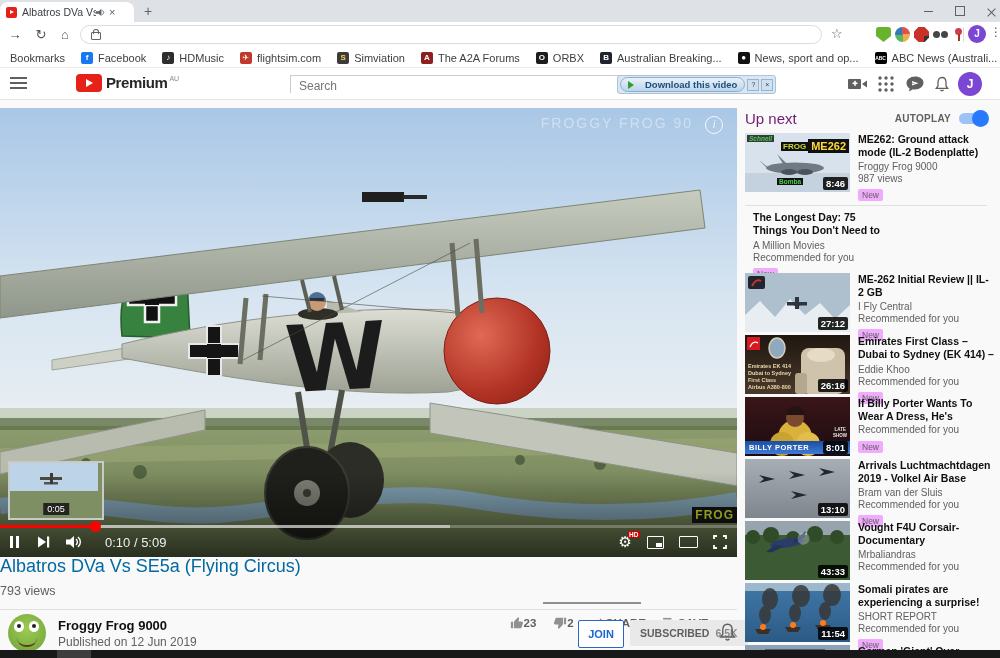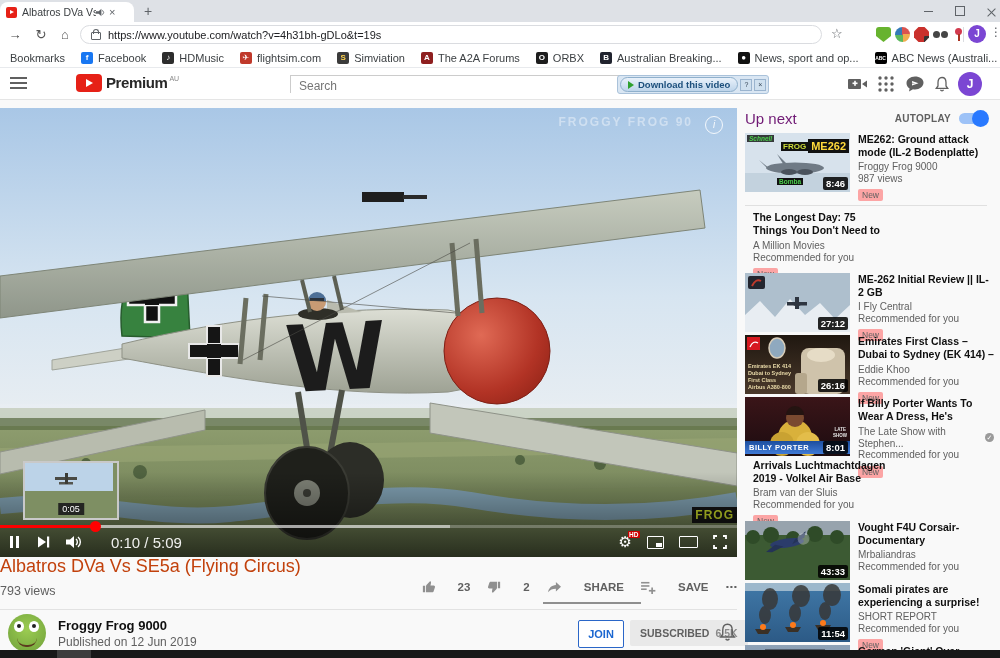--- a/index.html
+++ b/index.html
@@ -57,60 +57,60 @@
   .hamburger i{display:block;height:2px;background:#606060;margin-bottom:3px;}
   .ytlogo{position:absolute;left:76px;top:6px;display:flex;align-items:flex-start;}
   .ytplay{width:26px;height:18px;background:#e62117;border-radius:4px;position:relative;margin-right:4px;}
   .ytplay:after{content:"";position:absolute;left:10px;top:5px;border-left:7px solid #fff;border-top:4px solid transparent;border-bottom:4px solid transparent;}
   .ytword{font-size:15px;font-weight:bold;color:#282828;letter-spacing:-.4px;line-height:18px;}
   .ytsup{font-size:7px;color:#888;margin-left:2px;line-height:9px;}
   .searchbox{position:absolute;left:290px;top:7px;width:338px;height:18px;border:1px solid #ccc;background:#fff;box-sizing:border-box;}
   .searchbox input{border:none;outline:none;width:100%;height:100%;font-size:12px;padding:0 8px;box-sizing:border-box;color:#111;
     font-family:"Liberation Sans",sans-serif;}
   .idm{position:absolute;left:617px;top:7px;height:17px;display:flex;align-items:center;background:#d9e6f3;border:1px solid #aac2da;border-radius:3px;padding:0 2px;}
-  .idm-btn{display:flex;align-items:center;background:linear-gradient(#e9f1fa,#bdd4ea);border:1px solid #8fb0cc;border-radius:8px;height:13px;padding:0 7px;}
+  .idm-btn{display:flex;align-items:center;background:linear-gradient(#e9f1fa,#bdd4ea);border:1px solid #8fb0cc;border-radius:8px;height:13px;padding:0 7px;gap:7px;}
   .idm-btn b{font-size:9.5px;color:#1c4f7c;white-space:nowrap;}
   .idm-play{width:0;height:0;border-left:6px solid #2ea02e;border-top:4px solid transparent;border-bottom:4px solid transparent;margin-right:4px;}
   .idm-mini{width:10px;height:10px;background:#cfe0ef;border:1px solid #9ab4cf;font-size:7px;color:#345;line-height:10px;text-align:center;margin-left:2px;}
   .hicon{position:absolute;top:8px;width:20px;height:16px;}
   .hicon svg{display:block;}
   .avatar-yt{position:absolute;left:958px;top:4px;width:24px;height:24px;border-radius:50%;background:#7b46d3;color:#fff;
     font-size:12px;font-weight:bold;text-align:center;line-height:24px;}
 
   
   .player{position:absolute;left:0;top:108px;width:737px;height:449px;background:#000;overflow:hidden;}
   .player svg.scene{display:block;}
-  .wm{position:absolute;top:7px;right:44px;font-size:12px;font-weight:bold;letter-spacing:2px;color:rgba(255,255,255,.42);}
+  .wm{position:absolute;top:7px;right:44px;font-size:14px;font-weight:normal;letter-spacing:2px;color:rgba(255,255,255,.42);}
   .info-i{position:absolute;top:8px;right:14px;width:16px;height:16px;border:1.5px solid rgba(255,255,255,.85);border-radius:50%;
     color:rgba(255,255,255,.9);font-size:10px;text-align:center;line-height:16px;font-style:italic;}
   .frogwm{position:absolute;right:0;bottom:120px;background:#141414;color:#cbdb2a;font-size:12px;font-weight:bold;padding:1px 3px;letter-spacing:1px;}
   .pgrad{position:absolute;left:0;right:0;bottom:0;height:85px;background:linear-gradient(transparent,rgba(0,0,0,.6));}
-  .preview{position:absolute;left:8px;bottom:37px;width:92px;height:55px;border:2px solid #c9c9c9;background:#7e8f63;margin-left:15px;}
+  .preview{position:absolute;left:8px;bottom:37px;width:92px;height:55px;border:2px solid #c9c9c9;background:#7e8f63;}
   .ptime{position:absolute;left:50%;transform:translateX(-50%);bottom:3px;background:rgba(28,28,28,.92);color:#fff;font-size:9px;padding:1px 4px;}
   .progress{position:absolute;left:0;right:0;bottom:29px;height:3px;background:rgba(255,255,255,.25);}
   .buffer{position:absolute;left:0;top:0;height:3px;background:rgba(255,255,255,.5);}
   .played{position:absolute;left:0;top:0;height:3px;background:#f00;}
   .knob{position:absolute;top:-4px;width:11px;height:11px;border-radius:50%;background:#f00;}
   .controls{position:absolute;left:10px;right:10px;bottom:3px;height:24px;display:flex;align-items:center;color:#fff;}
   .cbtn{margin-right:16px;display:flex;align-items:center;}
   .pause i{display:inline-block;width:3px;height:12px;background:#fff;margin-right:3px;}
-  .ptxt{font-size:15px;color:rgba(255,255,255,.92);margin-left:12px;}
+  .ptxt{font-size:13px;color:rgba(255,255,255,.92);margin-left:6px;}
   .cspace{flex:1;}
   .rbtn{margin-left:15px;position:relative;display:flex;align-items:center;}
   .gear{font-size:15px;line-height:15px;color:#fff;font-family:"DejaVu Sans",sans-serif;}
   .hd{position:absolute;top:-4px;right:-8px;background:#c00;color:#fff;font-size:6.5px;font-weight:bold;padding:0 1.5px;border-radius:1px;}
   .mini{width:15px;height:11px;border:1.5px solid #fff;border-radius:1px;position:relative;}
   .mini:after{content:"";position:absolute;right:1px;bottom:1px;width:6px;height:4px;background:#fff;}
   .theat{width:17px;height:10px;border:1.5px solid #fff;border-radius:1px;}
 
   
-  .vtitle{position:absolute;left:0;top:556px;width:520px;font-size:18px;color:#c2410c;}
+  .vtitle{position:absolute;left:0;top:556px;width:520px;font-size:18px;color:#0369a1;}
   .views{position:absolute;left:0;top:584px;font-size:12.5px;color:#606060;}
   .actions{position:absolute;left:540px;top:580px;width:197px;display:flex;align-items:center;justify-content:flex-end;gap:17px;color:#606060;}
-  .act{display:flex;align-items:center;gap:22px;font-size:11.5px;font-weight:bold;color:#606060;}
+  .act{display:flex;align-items:center;gap:0;font-size:11.5px;font-weight:bold;color:#606060;margin-top:36px;}
   .sentiment{position:absolute;left:543px;top:602px;width:98px;height:2px;background:#8f8f8f;}
   .maindiv{position:absolute;left:0;top:609px;width:737px;height:1px;background:#e2e2e2;}
   .chav{position:absolute;left:8px;top:614px;width:38px;height:38px;border-radius:50%;background:radial-gradient(circle at 50% 40%,#9ccc52,#6fa03a);overflow:hidden;}
   .chav .eye{position:absolute;top:7px;width:10px;height:11px;border-radius:50%;background:#fff;}
   .chav .eye:after{content:"";position:absolute;left:3px;top:3px;width:4px;height:4px;border-radius:50%;background:#222;}
   .chav .mouth{position:absolute;left:9px;top:24px;width:20px;height:7px;border-bottom:2px solid #5c3b1e;border-radius:0 0 10px 10px;}
   .chname{position:absolute;left:58px;top:618px;font-size:13px;font-weight:bold;color:#0f0f0f;}
   .chpub{position:absolute;left:58px;top:635px;font-size:12px;color:#606060;}
   .join{position:absolute;left:578px;top:620px;width:44px;height:26px;border:1px solid #2a66c8;border-radius:2px;background:#fff;
     color:#1a66d0;font-size:11px;font-weight:bold;text-align:center;line-height:26px;}
@@ -130,21 +130,21 @@
   .sbdivider{position:absolute;left:0;top:97px;width:242px;height:1px;background:#e0e0e0;}
   .sbitem{position:absolute;left:0;width:250px;display:flex;}
   .thumb{position:relative;width:105px;height:59px;flex:none;overflow:hidden;background:#888;}
   .thumb svg{display:block;}
   .dur{position:absolute;right:2px;bottom:2px;background:rgba(0,0,0,.85);color:#fff;font-size:9.5px;font-weight:bold;padding:1px 3px;border-radius:2px;}
   .dur:empty{display:none;}
   .smeta{margin-left:8px;width:136px;}
   .st{font-size:10.5px;font-weight:bold;color:#0f0f0f;line-height:13px;max-height:27px;overflow:hidden;}
   .sc{font-size:10px;color:#606060;margin-top:2px;line-height:11.5px;display:flex;align-items:center;gap:3px;}
   .sm{font-size:10px;color:#606060;line-height:11.5px;}
-  .badge{display:inline-block;background:#fca5a5;color:#606060;font-size:8.5px;padding:1px 4px;border-radius:2px;margin-top:2px;}
+  .badge{display:inline-block;background:#f0abfc;color:#606060;font-size:8.5px;padding:1px 4px;border-radius:2px;margin-top:2px;}
   .badge:empty{display:none;}
   .vcheck{width:9px;height:9px;border-radius:50%;background:#9a9a9a;color:#fff;font-size:7px;line-height:9px;text-align:center;flex:none;}
   .ov{position:absolute;white-space:nowrap;}
 
   
   .watched{position:absolute;left:0;bottom:0;height:3px;background:#f00;}
 
   
   .taskbar{position:absolute;left:0;top:650px;width:1000px;height:8px;background:#181818;z-index:50;}
   .tbseg{position:absolute;left:57px;top:0;width:34px;height:8px;background:#3d3d3d;}
@@ -171,21 +171,20 @@
       <span class="wclose"></span>
     </div>
   </div>
 
   <div class="toolbar">
     <span class="tbicon" style="left:6px;color:#444;">→</span>
     <span class="tbicon" style="left:32px;">↻</span>
     <span class="tbicon" style="left:56px;">⌂</span>
     <div class="omnibox">
       <span class="lock"></span>
-      <span class="url">https://www.youtube.com/watch?v=4h31bh-gDLo&amp;t=19s</span>
     </div>
     <span class="star">☆</span>
     <span class="ext ext-shield" style="left:876px;"></span>
     <span class="ext ext-idm" style="left:895px;"></span>
     <span class="ext ext-abp" style="left:914px;">
       <span class="ext-badge">4</span>
     </span>
     <span class="ext ext-glasses" style="left:933px;">
         <i class="l"></i>
         <i class="r"></i>
@@ -636,30 +635,44 @@
             <path d="M41,18 a9,9 0 0 1 18,0 z" fill="#241411"></path>
             <rect y="44" width="105" height="13" fill="url(#bn)"></rect>
           </svg>
         <span class="ov" style="left:4px;top:46px;color:#fff;font-size:7.5px;font-weight:bold;letter-spacing:.5px;">BILLY PORTER</span>
         <span class="ov" style="right:4px;top:30px;color:#e8e8e8;font-size:4.5px;font-weight:bold;">LATE</span>
         <span class="ov" style="right:3px;top:36px;color:#e8e8e8;font-size:4.5px;font-weight:bold;">SHOW</span>
         <span class="dur">8:01</span>
       </div>
       <div class="smeta">
         <div class="st">If Billy Porter Wants To Wear A Dress, He's Wearing A Dress</div>
-        <div class="sc">
-            <span>The Late Show with Stephen...</span>
-            <span class="vcheck">✓</span>
-          </div>
         <div class="sm">Recommended for you</div>
         <span class="badge">New</span>
       </div>
     </div>
 
     <div class="sbitem" style="top:351px;">
+      <div class="thumb">
+        <svg width="105" height="59" viewBox="0 0 105 59">
+            <defs>
+              <linearGradient id="gs" x1="0" y1="0" x2="0" y2="1">
+                <stop offset="0" stop-color="#a8aeb5"></stop>
+                <stop offset="1" stop-color="#7e858c"></stop>
+              </linearGradient>
+            </defs>
+            <rect width="105" height="59" fill="url(#gs)"></rect>
+            <g fill="#23272c">
+              <polygon points="14,16 30,20 14,24 19,20"></polygon>
+              <polygon points="44,12 60,16 44,20 49,16"></polygon>
+              <polygon points="74,9 90,13 74,17 79,13"></polygon>
+              <polygon points="46,32 62,36 46,40 51,36"></polygon>
+            </g>
+          </svg>
+        <span class="dur">13:10</span>
+      </div>
       <div class="smeta">
         <div class="st">Arrivals Luchtmachtdagen 2019 - Volkel Air Base</div>
         <div class="sc">
             <span>Bram van der Sluis</span>
           </div>
         <div class="sm">Recommended for you</div>
         <span class="badge">New</span>
       </div>
     </div>
 

